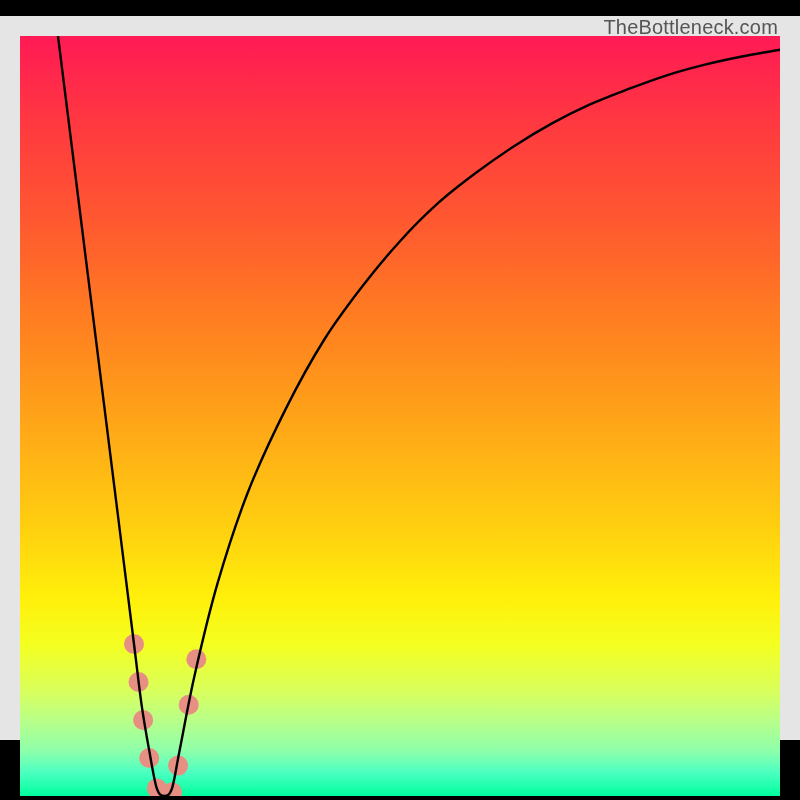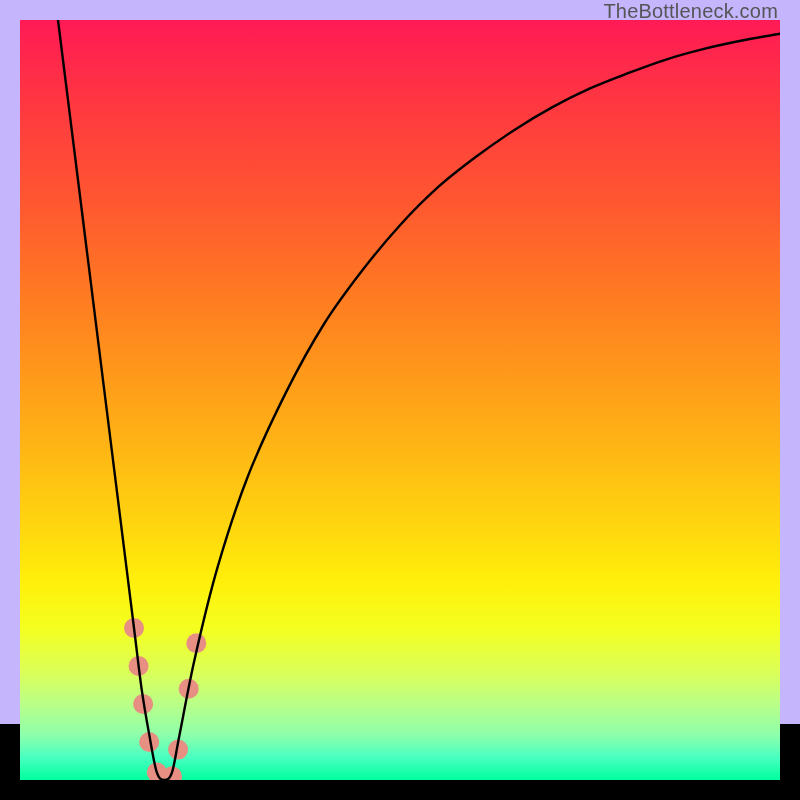--- a/index.html
+++ b/index.html
@@ -6,25 +6,25 @@
     margin: 0;
     padding: 0;
     width: 800px;
     height: 800px;
     overflow: hidden;
     background: #000;
     font-family: Arial, Helvetica, sans-serif;
   }
   .frame {
     position: absolute;
-    top: 0;
+    top: 16px;
     left: 0;
     width: 800px;
     height: 724px;
-    background: #c4b5fd;
+    background: #e5e5e5;
   }
   .plot-area {
     position: absolute;
     top: 20px;
     left: 20px;
     width: 760px;
     height: 760px;
     background: linear-gradient(
       to bottom,
       #ff1a55 0%,

